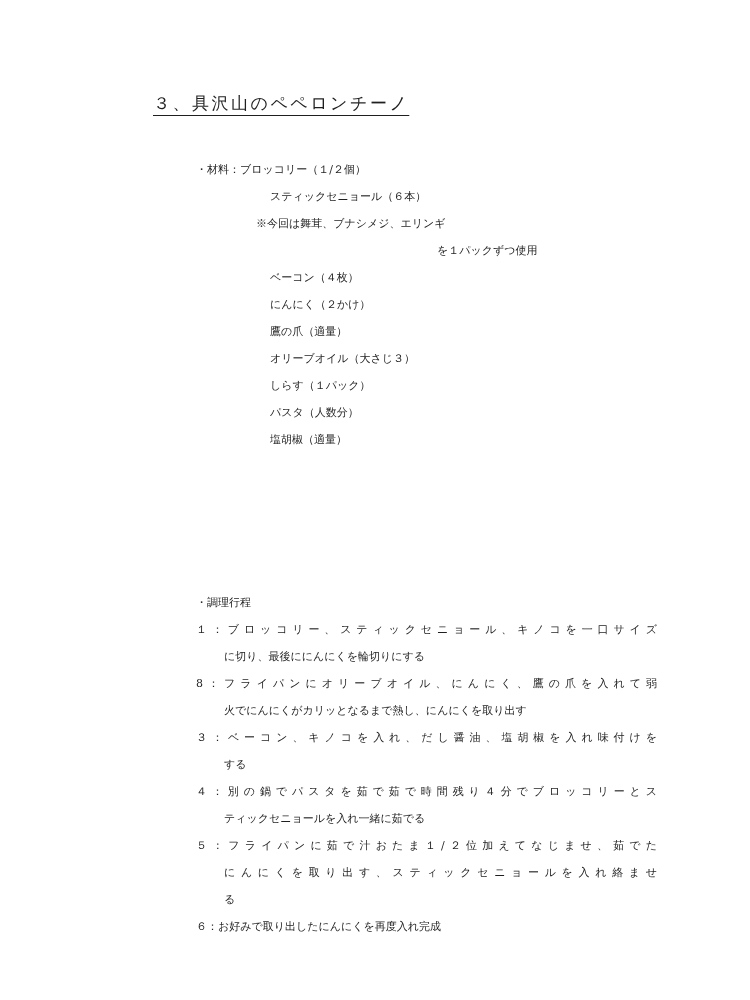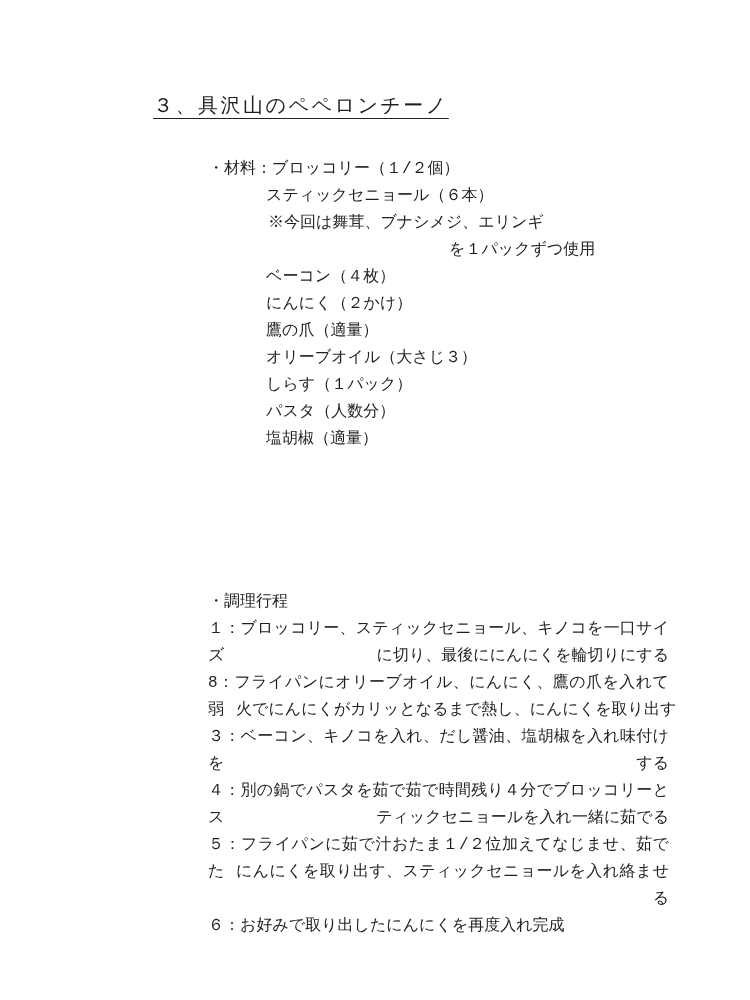--- a/index.html
+++ b/index.html
@@ -7,44 +7,43 @@
     position:relative;
     width:750px; height:1000px;
     background:#ffffff;
     color:#1f1f1f;
     font-family:"DejaVu Serif","Liberation Serif",serif;
     overflow:hidden;
   }
   .title {
     position:absolute;
     left:153px; top:92px;
-    font-size:20px;
+    font-size:17px;
     letter-spacing:2.5px;
     text-decoration:underline;
     text-decoration-thickness:1.2px;
     text-underline-offset:6px;
     white-space:pre;
   }
   .block {
     position:absolute;
-    left:208px;
+    left:196px;
     width:461px;
-    font-size:16px;
+    font-size:11px;
     line-height:27px;
-    font-family:Liberation Mono, monospace;
   }
   #ingredients { top:156px; }
   #steps { top:547px;margin-top:42px; }
   .line { height:27px; white-space:pre; }
   
-  .i0 { margin-left:58px; }
+  .i0 { margin-left:74px; }
   .i1 { margin-left:60px; }
   .i2 { margin-left:241px; }
   
-  .cont { margin-left:28px;text-align:right; }
+  .cont { margin-left:28px; }
   
   .j { white-space:normal; word-break:break-all; text-align:justify; text-align-last:justify; }
 </style>
 </head>
 <body>
 
 <div class="page">
 
   <div class="title">３、具沢山のペペロンチーノ</div>
 

